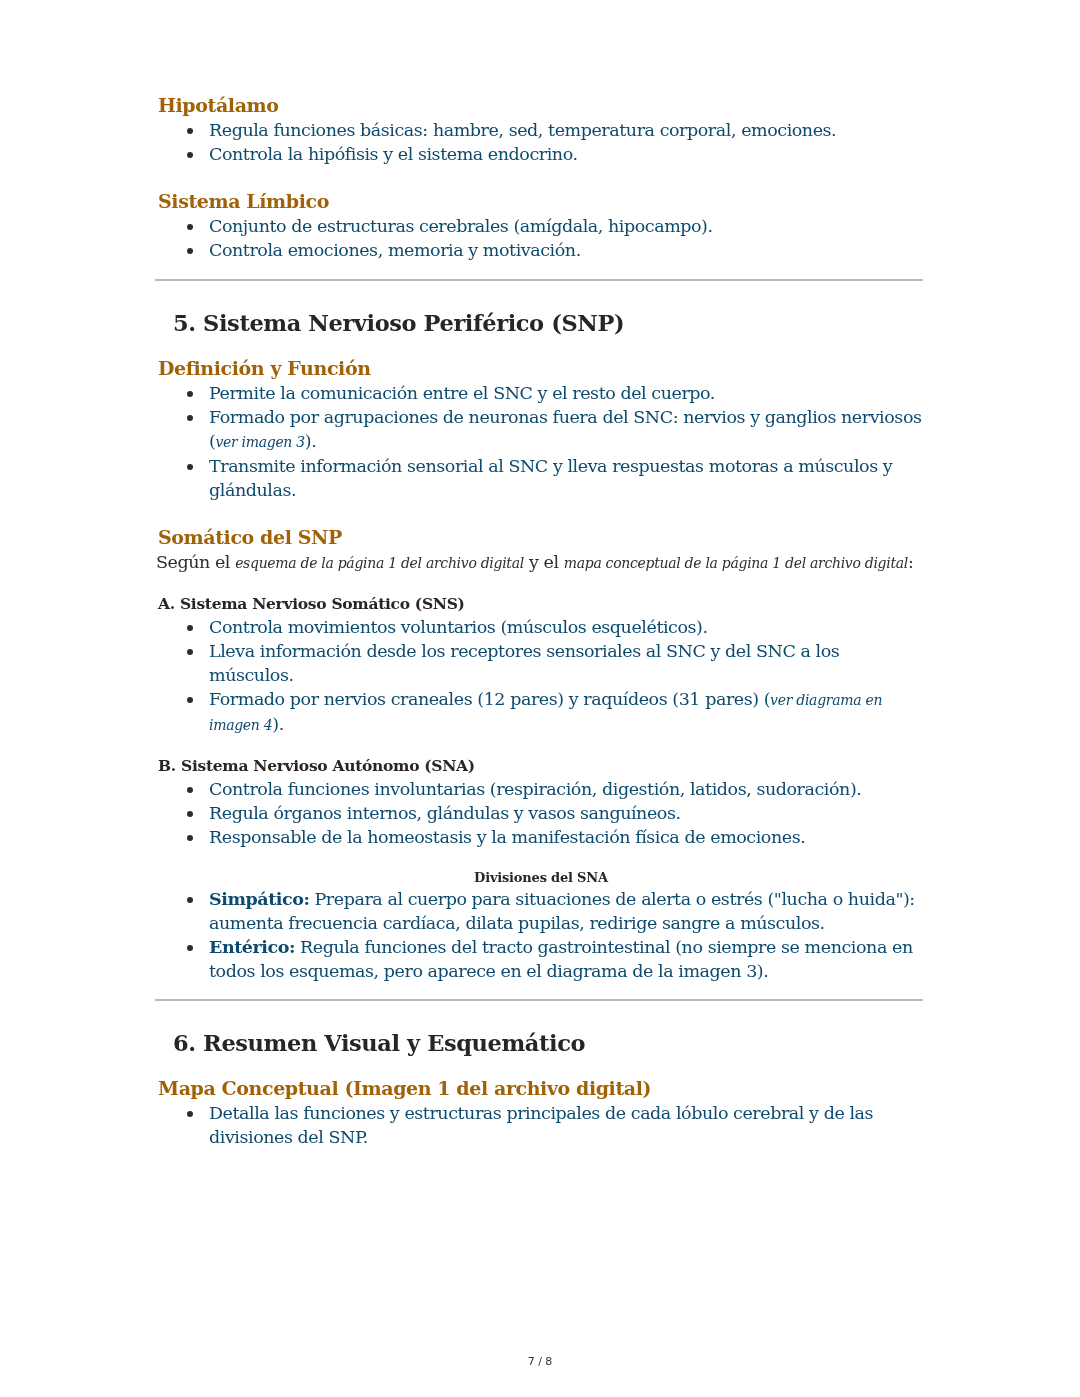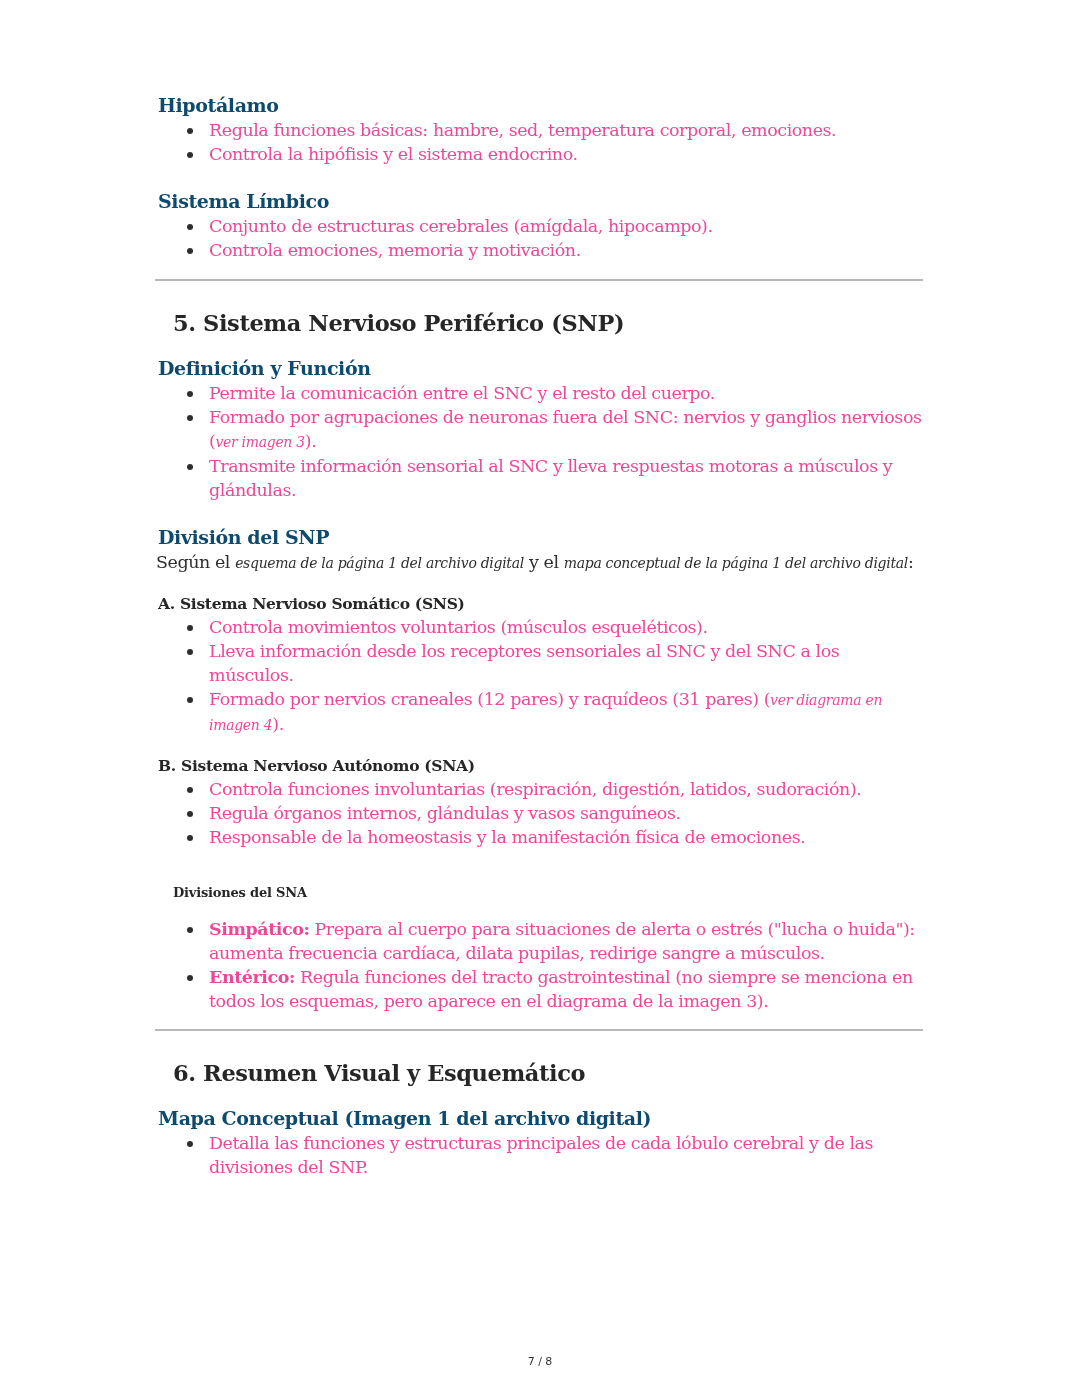--- a/index.html
+++ b/index.html
@@ -2,26 +2,26 @@
 <html><head>
 <meta charset="utf-8">
 <style>
   html, body { margin: 0; padding: 0; background: #ffffff; }
   body {
     width: 1080px; height: 1397px; position: relative; overflow: hidden;
     font-family: "DejaVu Serif", "Liberation Serif", serif;
     color: #2b2b2b;
   }
   .page { position: absolute; left: 158px; top: 92px; width: 766px; }
-  .h3 { font-weight: bold; font-size: 19px; line-height: 26px; margin: 0; color: #0c4a6e; letter-spacing: -0.4px; }
+  .h3 { font-weight: bold; font-size: 19px; line-height: 26px; margin: 0; color: #a16207; letter-spacing: -0.4px; }
   .h2 { font-weight: bold; font-size: 22.5px; line-height: 30px; margin: 15px; color: #262626; letter-spacing: -0.4px; }
   .h4 { font-weight: bold; font-size: 15.5px; line-height: 22px; margin: 0; color: #262626; letter-spacing: -0.3px; }
-  .h5 { font-weight: bold; font-size: 13px; line-height: 18px; margin: 15px; color: #262626; letter-spacing: -0.2px; }
+  .h5 { font-weight: bold; font-size: 13px; line-height: 18px; margin: 0; color: #262626; letter-spacing: -0.2px; text-align: center; }
   ul { margin: 0; padding: 0 0 0 51px; list-style: none; }
-  li { position: relative; font-size: 17.5px; line-height: 24px; letter-spacing: -0.45px; color: #ec4899; }
+  li { position: relative; font-size: 17.5px; line-height: 24px; letter-spacing: -0.45px; color: #0c4a6e; }
   li::before { content: ""; position: absolute; left: -22px; top: 10px; width: 6px; height: 6px; border-radius: 50%; background: #2e2e2e; }
   .it { font-style: italic; font-size: 14px; letter-spacing: -0.3px; }
   .b { font-weight: bold; }
   p.txt { margin: 0; font-size: 17.5px; line-height: 24px; letter-spacing: -0.45px; color: #2e2e2e; margin-left: -2px; }
   hr.rule { border: 0; height: 2px; background: #b8b8b8; margin: 0; width: 768px; margin-left: -3px; }
   .footer { position: absolute; top: 1355px; left: 0; width: 1080px; text-align: center; font-family: "DejaVu Sans", sans-serif; font-size: 11px; color: #333; }
 </style>
 </head>
 <body>
 
@@ -47,21 +47,21 @@
   <h2 class="h2">5. Sistema Nervioso Periférico (SNP)</h2>
   <div style="height:2px"></div>
   <h3 class="h3">Definición y Función</h3>
   <ul>
     <li>Permite la comunicación entre el SNC y el resto del cuerpo.</li>
     <li><span>Formado por agrupaciones de neuronas fuera del SNC: nervios y ganglios nerviosos (</span><span class="it">ver imagen 3</span><span>).</span></li>
     <li>Transmite información sensorial al SNC y lleva respuestas motoras a músculos y glándulas.</li>
   </ul>
 
   <div style="height:22px"></div>
-  <h3 class="h3">División del SNP</h3>
+  <h3 class="h3">Somático del SNP</h3>
   <p class="txt"><span>Según el </span><span class="it">esquema de la página 1 del archivo digital</span><span> y el </span><span class="it">mapa conceptual de la página 1 del archivo digital</span><span>:</span></p>
 
   <div style="height:18px"></div>
   <h4 class="h4">A. Sistema Nervioso Somático (SNS)</h4>
   <ul>
     <li>Controla movimientos voluntarios (músculos esqueléticos).</li>
     <li>Lleva información desde los receptores sensoriales al SNC y del SNC a los músculos.</li>
     <li><span>Formado por nervios craneales (12 pares) y raquídeos (31 pares) (</span><span class="it">ver diagrama en imagen 4</span><span>).</span></li>
   </ul>
 

